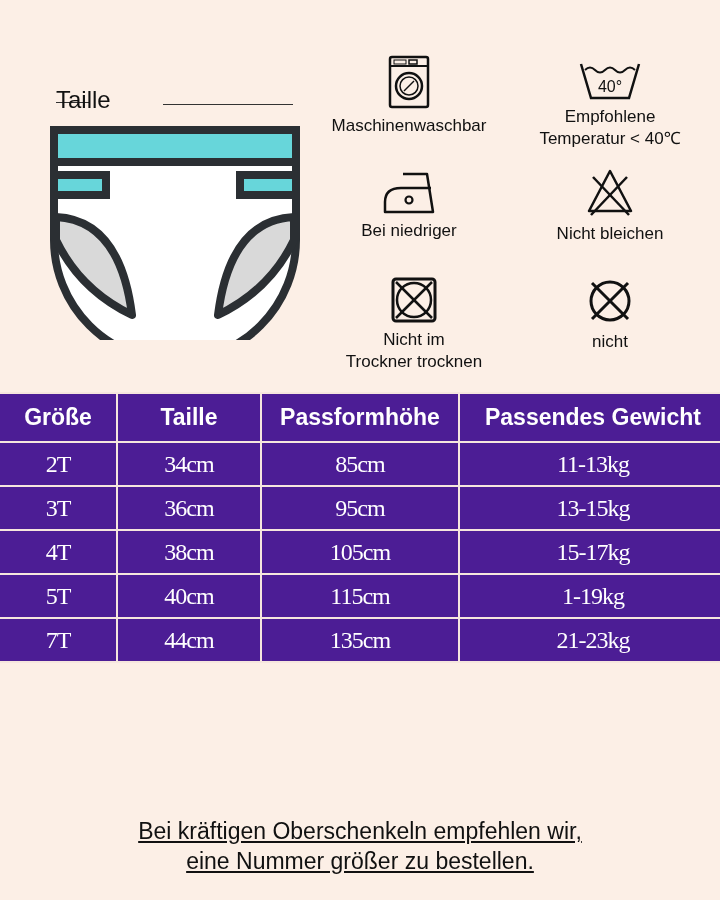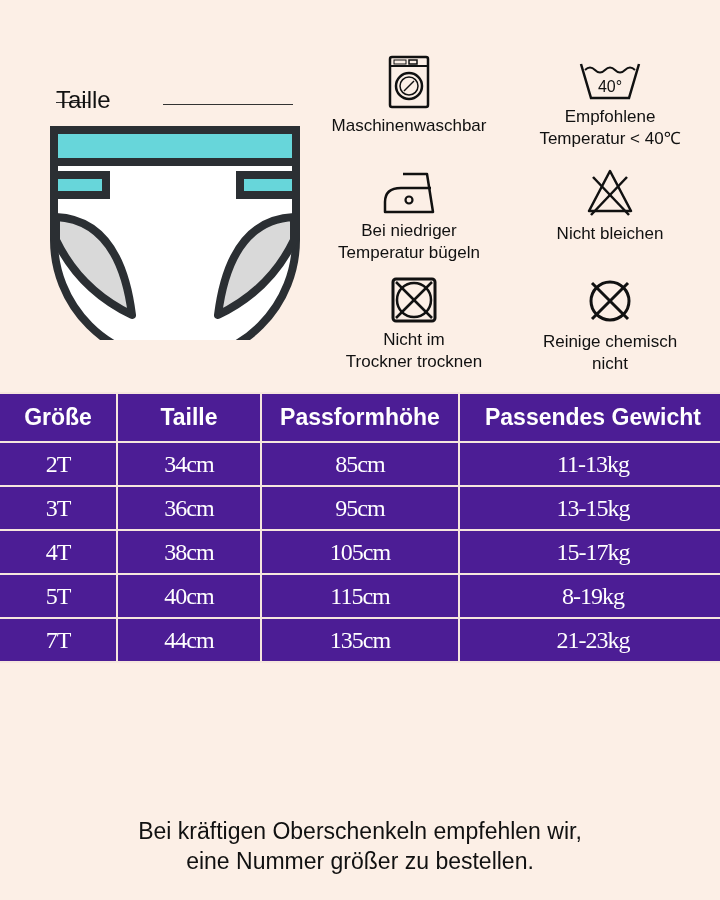--- a/index.html
+++ b/index.html
@@ -35,21 +35,21 @@
   }
   table.sizes td {
     height: 42px; font-size: 24px;
     font-family: Liberation Serif, serif;
     letter-spacing: -1px;
   }
   table.sizes tr > :first-child { border-left: none; }
   table.sizes tr > :last-child { border-right: none; padding-left: 6px; }
   .footnote {
     position: absolute; left: 0; top: 816px; width: 720px;
-    text-align: center; font-size: 23px; line-height: 30px; color: #111;
+    text-align: center; font-size: 23px; line-height: 30px; color: #111; text-decoration: underline;
   }
 </style>
 </head>
 <body>
 
 <div class="taille-line-l"></div>
 <div class="taille-label">Taille</div>
 <div class="taille-line-r"></div>
 
 <svg class="diagram" viewBox="0 0 270 270" style="top:70px;">
@@ -87,21 +87,20 @@
   <div>Empfohlene</div>
   <div>Temperatur &lt; 40℃</div>
 </div>
 
 <div class="care-item" style="left:314px; top:170px; width:190px;">
   <svg width="56" height="44" viewBox="0 0 56 44">
     <path d="M22 4 L46 4 L52 42 L4 42 L4 32 Q4 18 20 18 L50 18" fill="none" stroke="#111" stroke-width="2.5" stroke-linejoin="round"></path>
     <circle cx="28" cy="30" r="3.5" fill="none" stroke="#111" stroke-width="2.2"></circle>
   </svg>
   <div>Bei niedriger</div>
-  <div>Temperatur bügeln</div>
 </div>
 
 <div class="care-item" style="left:510px; top:167px; width:200px;">
   <svg width="50" height="50" viewBox="0 0 50 50">
     <path d="M25 4 L46 44 L4 44 Z" fill="none" stroke="#111" stroke-width="2.5" stroke-linejoin="round"></path>
     <line x1="8" y1="10" x2="44" y2="48" stroke="#111" stroke-width="2.5"></line>
     <line x1="42" y1="10" x2="6" y2="48" stroke="#111" stroke-width="2.5"></line>
   </svg>
   <div>Nicht bleichen</div>
 </div>
@@ -116,21 +115,20 @@
   <div>Nicht im</div>
   <div>Trockner trocknen</div>
 </div>
 
 <div class="care-item" style="left:510px; top:277px; width:200px;">
   <svg width="48" height="48" viewBox="0 0 48 48">
     <circle cx="24" cy="24" r="19" fill="none" stroke="#111" stroke-width="3"></circle>
     <line x1="6" y1="6" x2="42" y2="42" stroke="#111" stroke-width="3"></line>
     <line x1="42" y1="6" x2="6" y2="42" stroke="#111" stroke-width="3"></line>
   </svg>
-  <div>Reinige chemisch</div>
   <div>nicht</div>
 </div>
 
 <table class="sizes">
   <colgroup>
     <col style="width:117px">
       <col style="width:144px">
       <col style="width:198px">
       <col style="width:261px">
   </colgroup>
@@ -158,21 +156,21 @@
     <tr>
       <td>4T</td>
       <td>38cm</td>
       <td>105cm</td>
       <td>15-17kg</td>
     </tr>
     <tr>
       <td>5T</td>
       <td>40cm</td>
       <td>115cm</td>
-      <td>8-19kg</td>
+      <td>1-19kg</td>
     </tr>
     <tr>
       <td>7T</td>
       <td>44cm</td>
       <td>135cm</td>
       <td>21-23kg</td>
     </tr>
   </tbody>
 </table>
 

